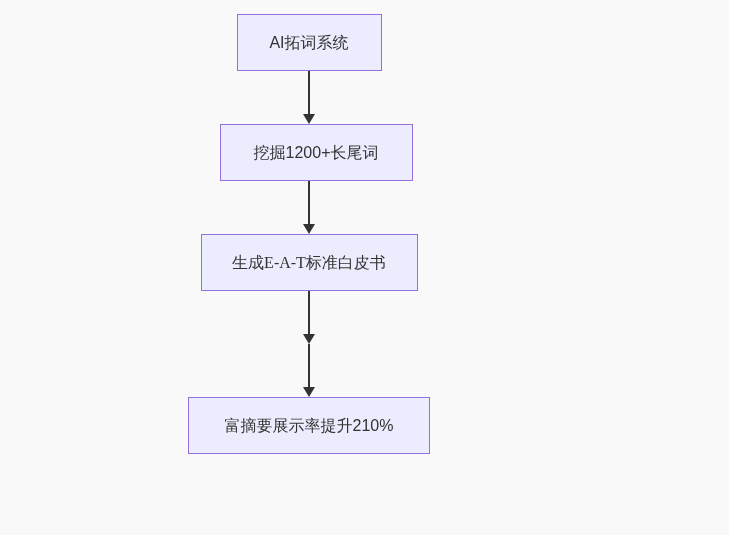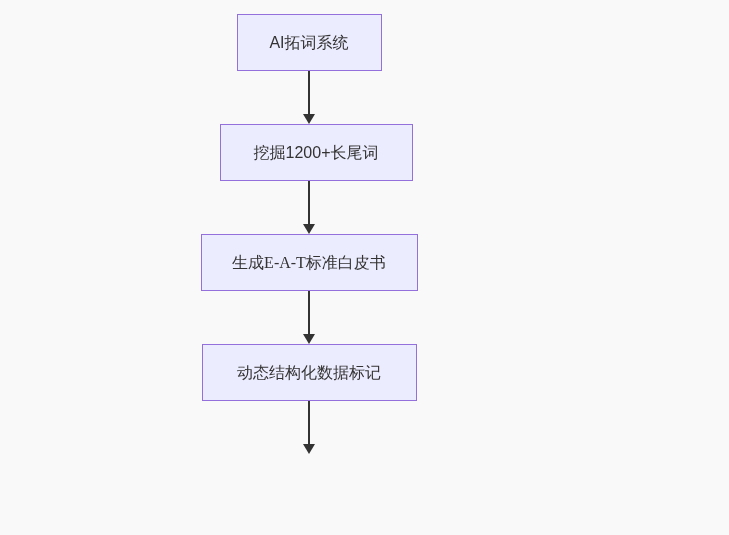--- a/index.html
+++ b/index.html
@@ -93,23 +93,23 @@
 
   <div class="node node-3">
     <span class="node-label">生成E-A-T标准白皮书</span>
   </div>
 
   <div class="arrow">
     <div class="arrow-line"></div>
     <div class="arrow-head"></div>
   </div>
 
-  <div class="node node-4">
-    <span class="node-label">动态结构化数据标记</span>
-  </div>
 
   <div class="arrow">
     <div class="arrow-line"></div>
     <div class="arrow-head"></div>
   </div>
 
+  <div class="node node-5">
+    <span class="node-label">富摘要展示率提升210%</span>
+  </div>
 </div>
 </div>
 
 </body></html>

